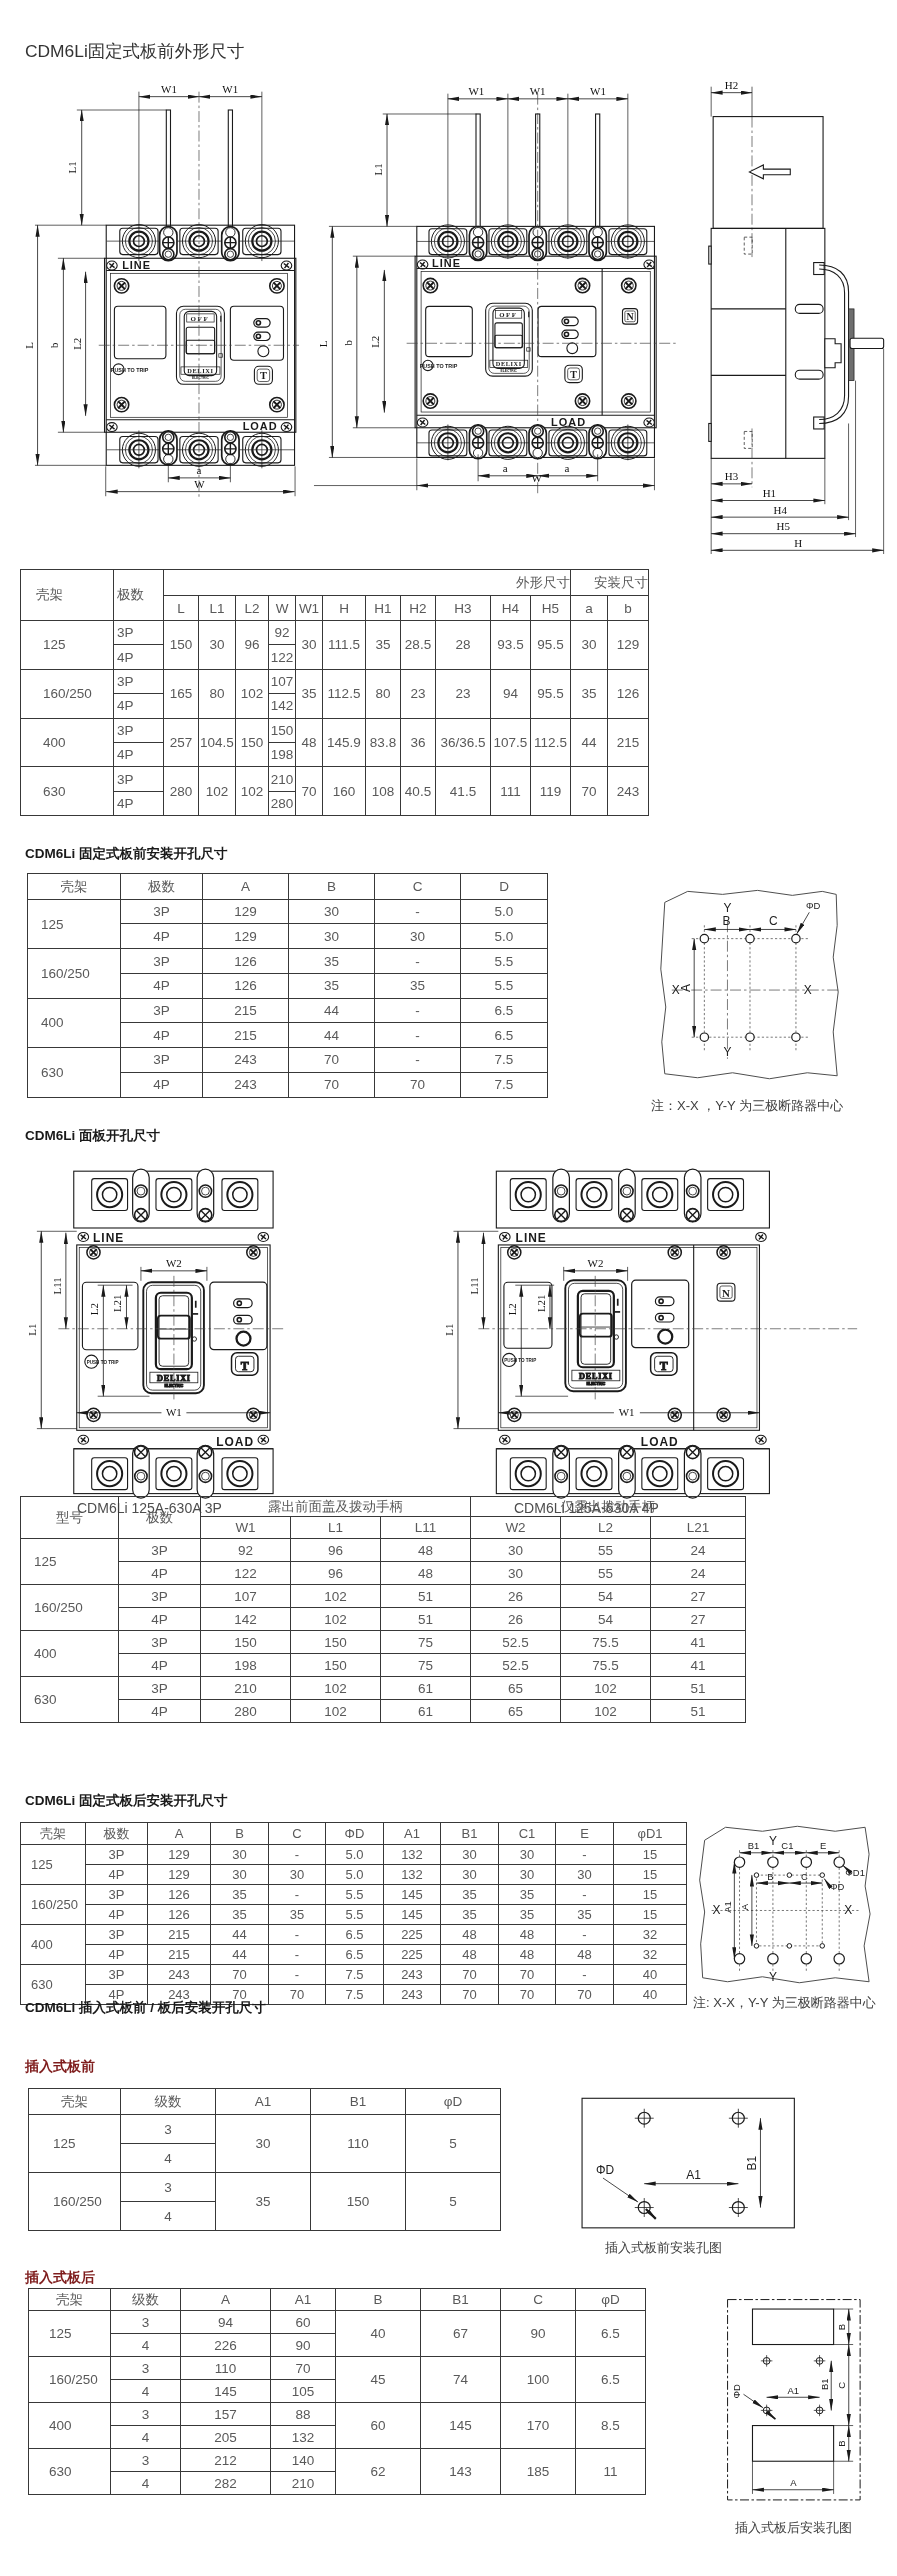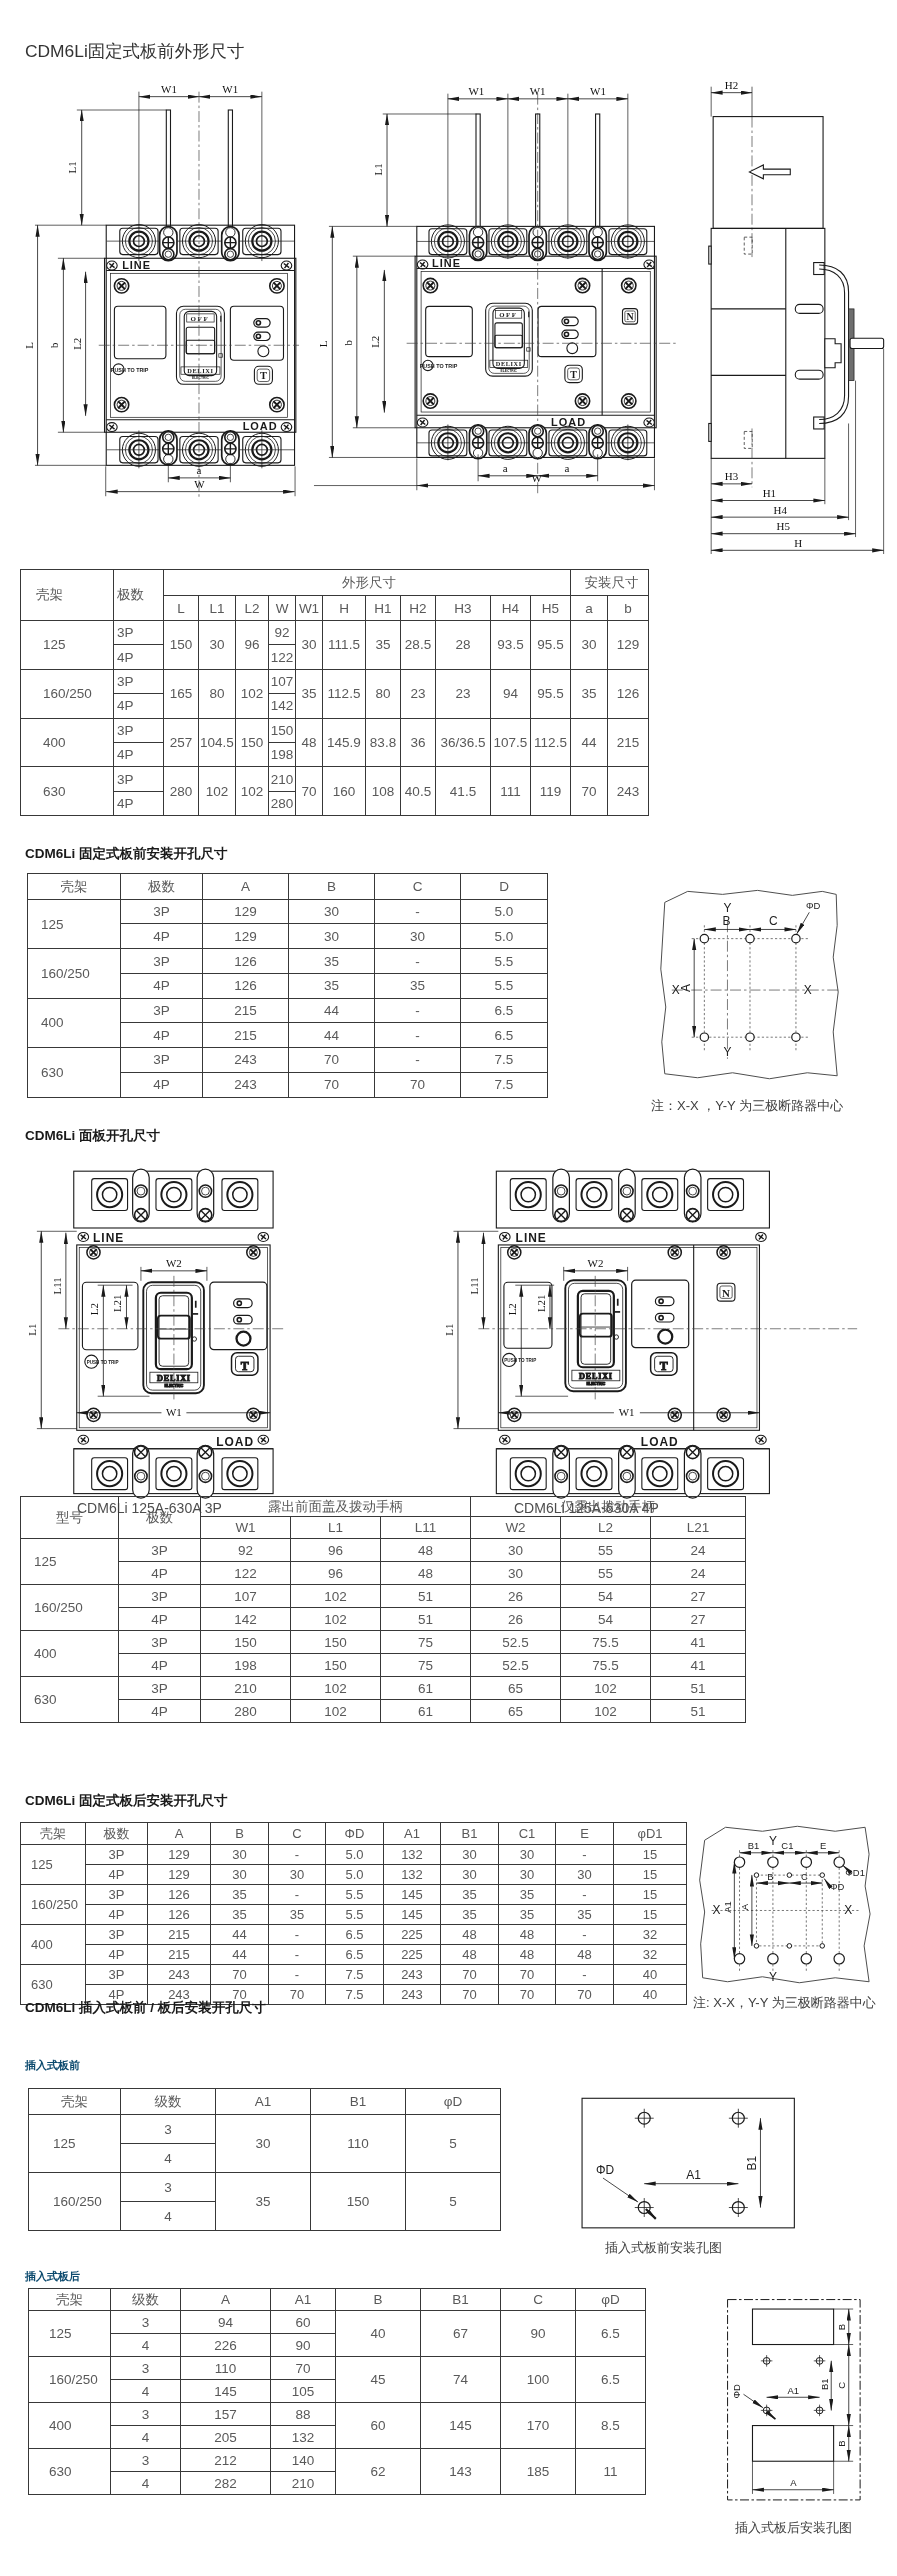--- a/index.html
+++ b/index.html
@@ -1,24 +1,24 @@
 <!DOCTYPE html>
 <html><head>
 <meta charset="utf-8">
 <style>
 *{margin:0;padding:0;box-sizing:border-box}
 html,body{background:#fff}
 body{width:897px;height:2576px;position:relative;font-family:"Liberation Sans",sans-serif}
 .abs{position:absolute}
 h1{font-size:17.4px;font-weight:500;color:#333}
 h2{font-size:13.5px;font-weight:bold;color:#1a1a1a}
-h3{font-size:11px;font-weight:bold;color:#0c4a6e}
+h3{font-size:14px;font-weight:bold;color:#7f1d1d}
 table{border-collapse:collapse;table-layout:fixed;font-size:13.5px;color:#595959}
 td{border:1px solid #383838;text-align:center;vertical-align:middle;padding:0;overflow:hidden;white-space:nowrap}
-td.lt{text-align:center;padding-left:4px}
+td.lt{text-align:right;padding-left:4px}
 td.c1{text-align:left}
 .cap{font-size:14px;color:#4d4d4d}
 .note{font-size:13px;color:#404040}
 svg{overflow:visible}
 svg .ln{stroke:#1a1a1a;stroke-width:1.1;fill:none}
 svg .lw{stroke:#1a1a1a;stroke-width:1.1;fill:#fff}
 svg .th{stroke:#1a1a1a;stroke-width:0.7;fill:none}
 svg .dim{stroke:#1a1a1a;stroke-width:0.8;fill:none}
 svg .cl{stroke:#444;stroke-width:0.7;fill:none;stroke-dasharray:11 3 2.5 3}
 svg .dot{stroke:#555;stroke-width:0.8;fill:none;stroke-dasharray:2.2 2.2}

